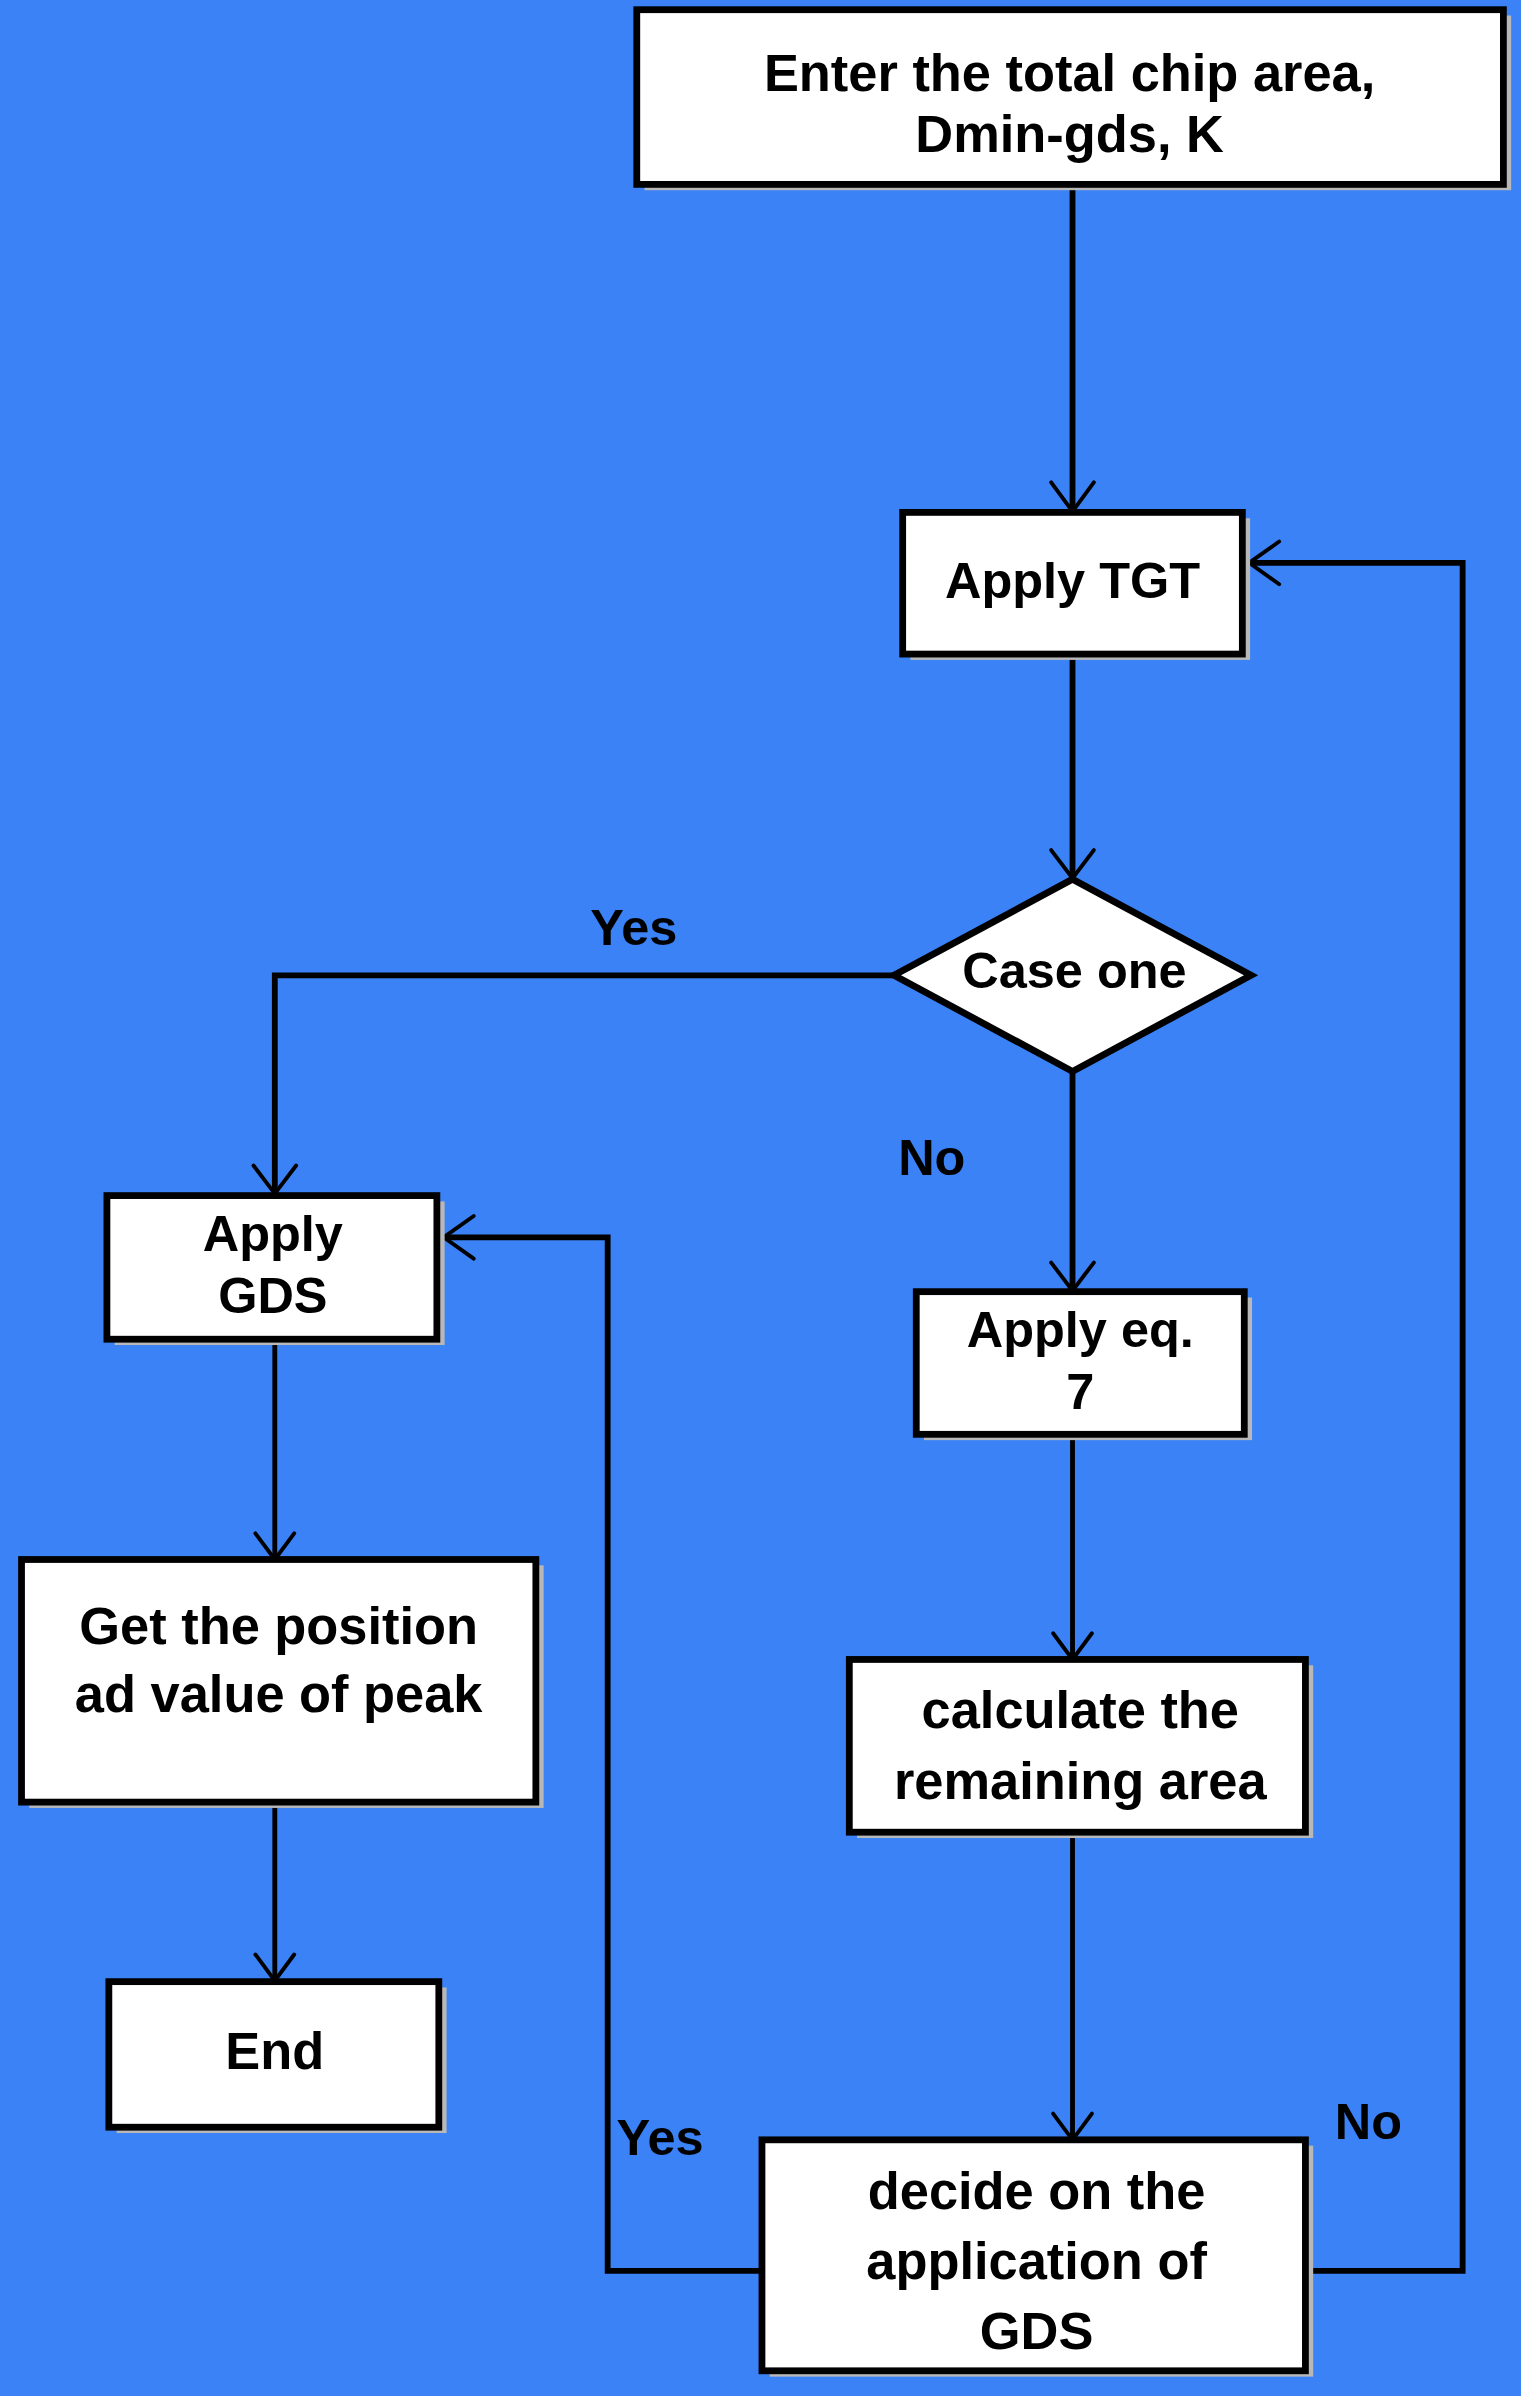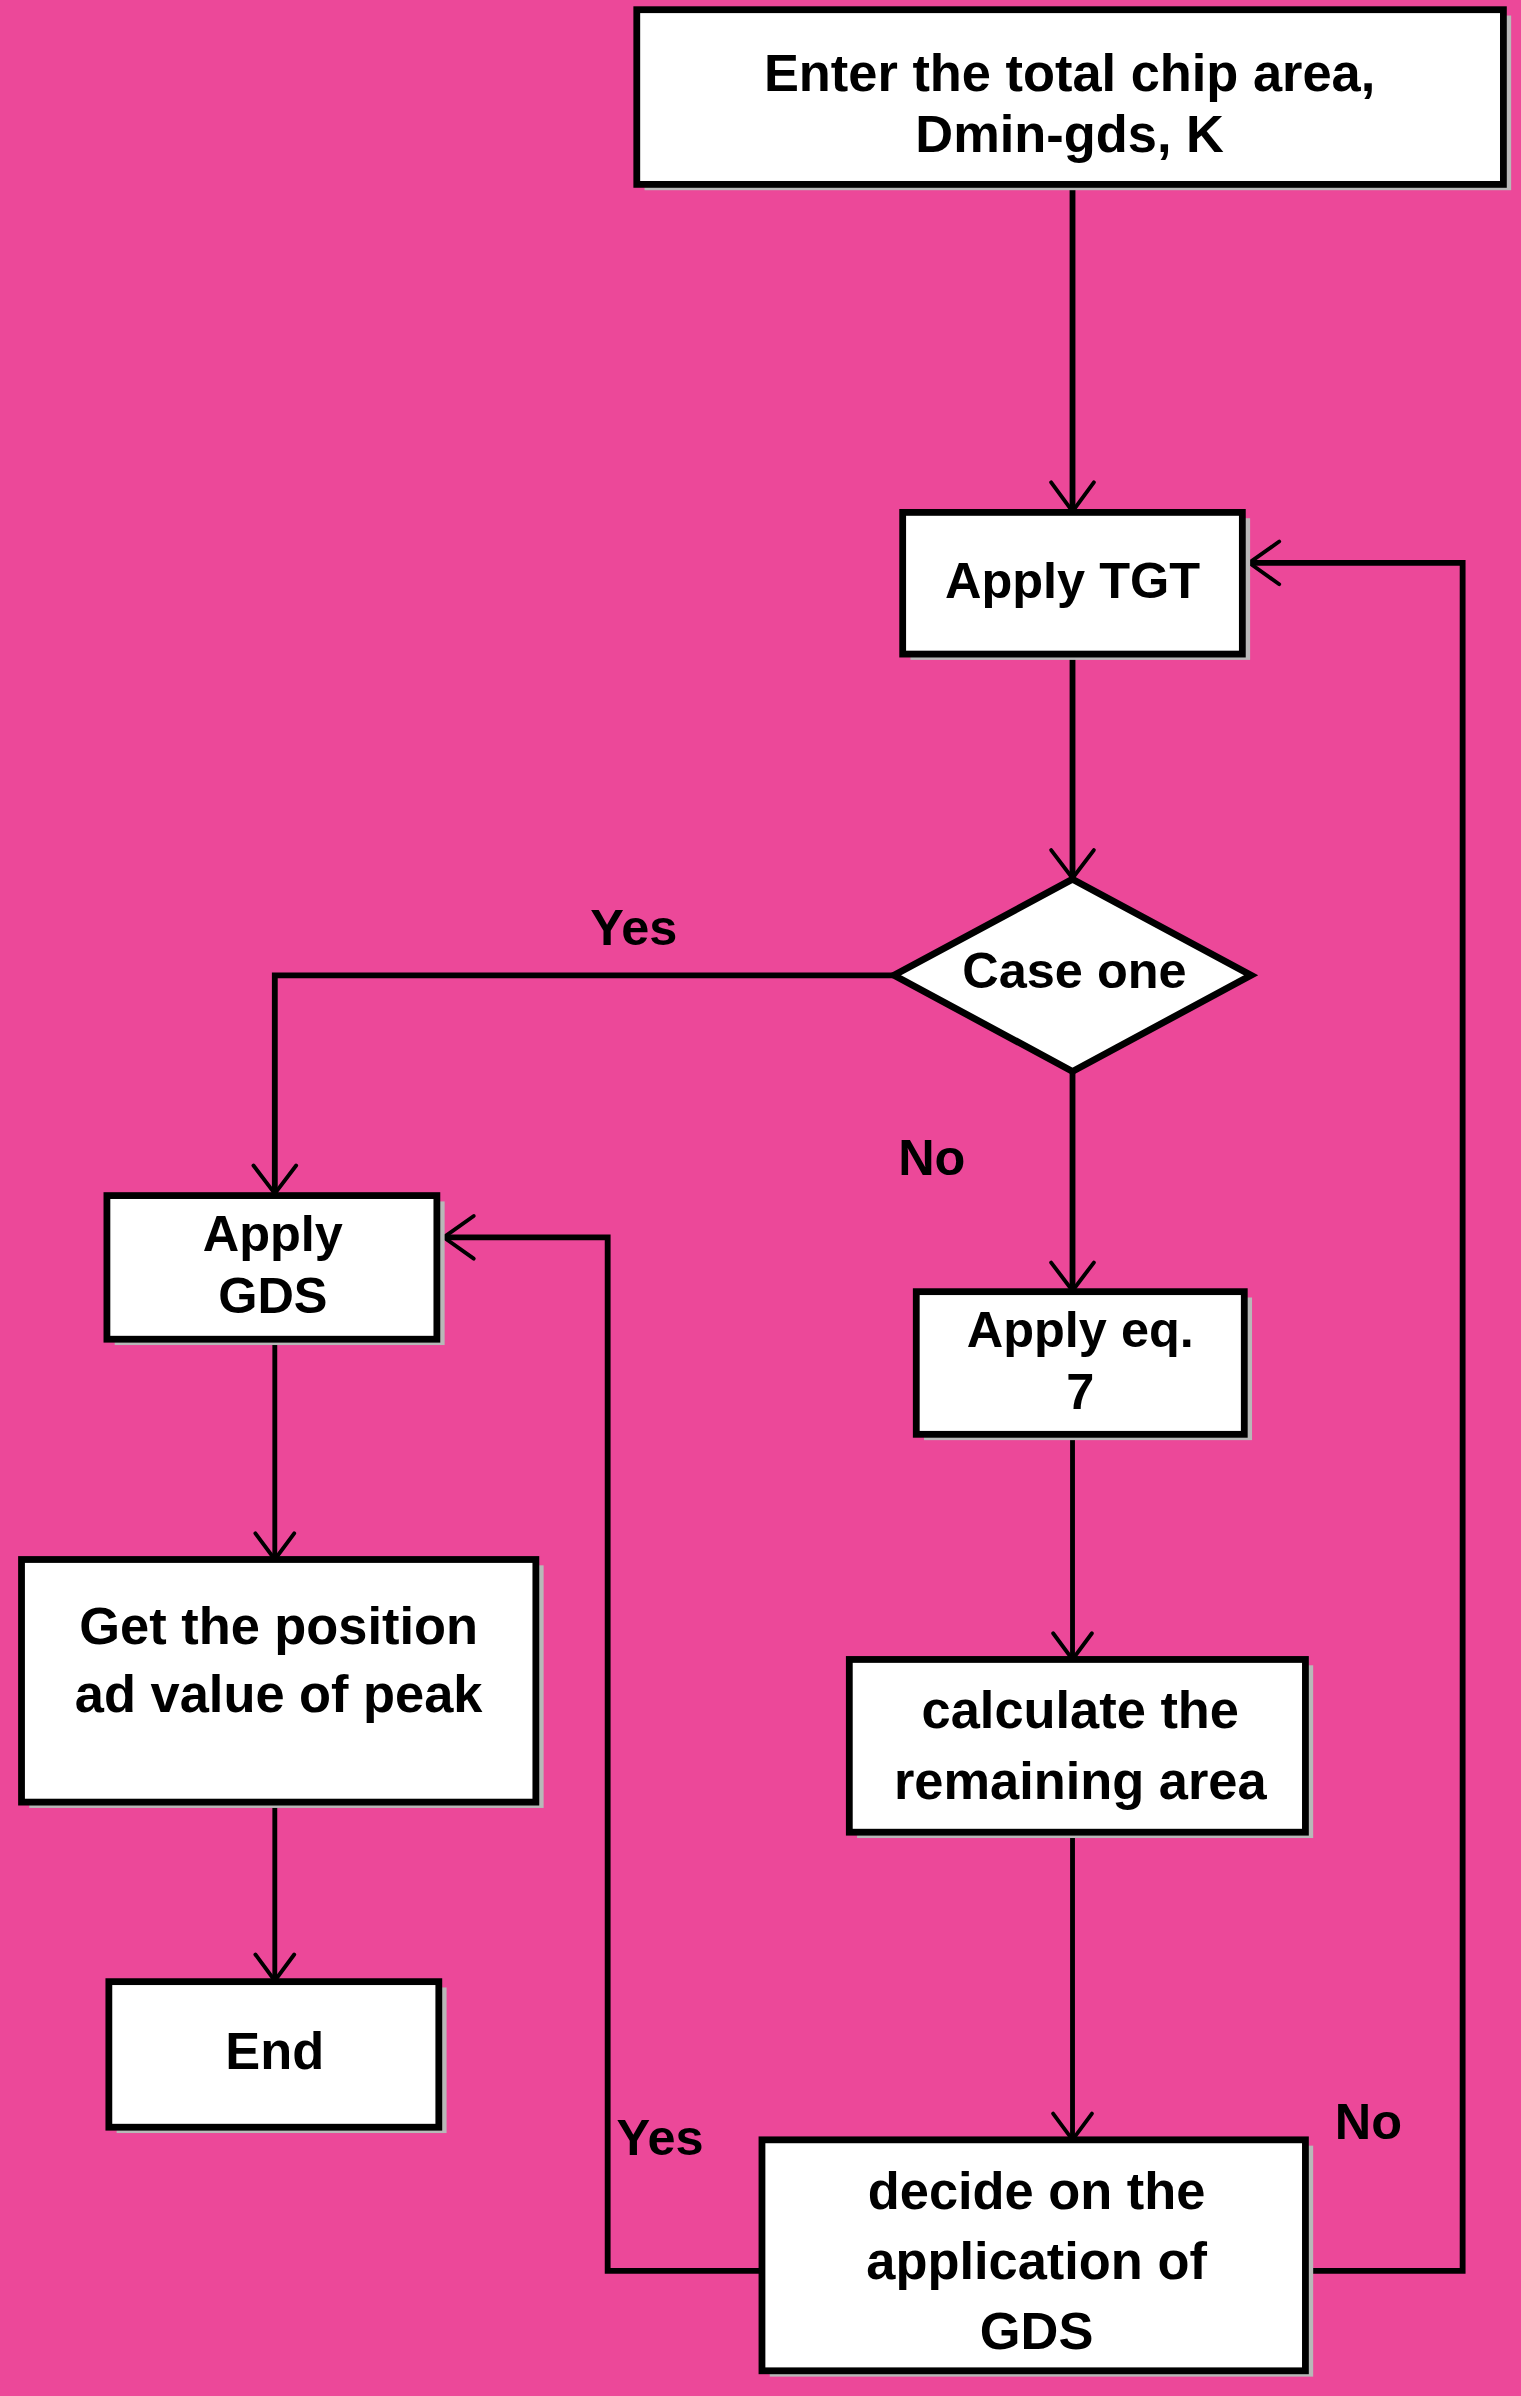--- a/index.html
+++ b/index.html
@@ -10,21 +10,21 @@
   body {
     width: 1522px;
     height: 2397px;
     font-family: "Liberation Sans", sans-serif;
     overflow: hidden;
   }
   #flowchart-root {
     position: relative;
     width: 1522px;
     height: 2397px;
-    background: #ec4899;
+    background: #3b82f6;
   }
   svg.fc {
     position: absolute;
     top: 0;
     left: 0;
     width: 1522px;
     height: 2397px;
     display: block;
   }
   .node-box {

